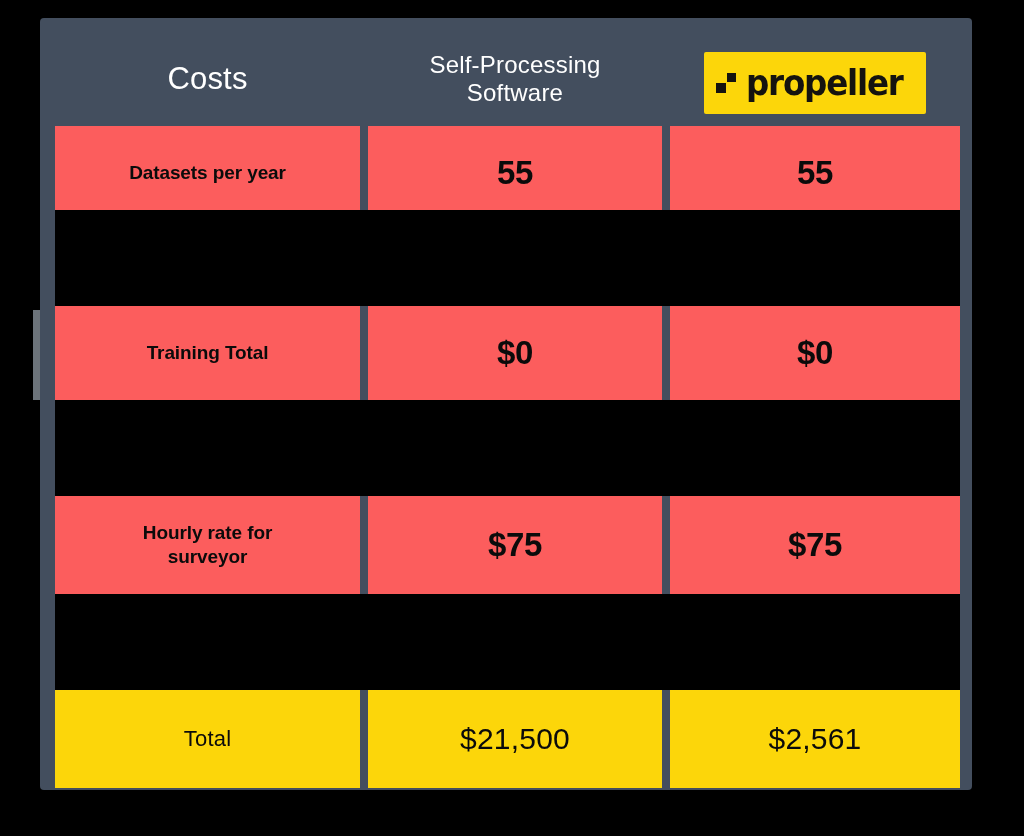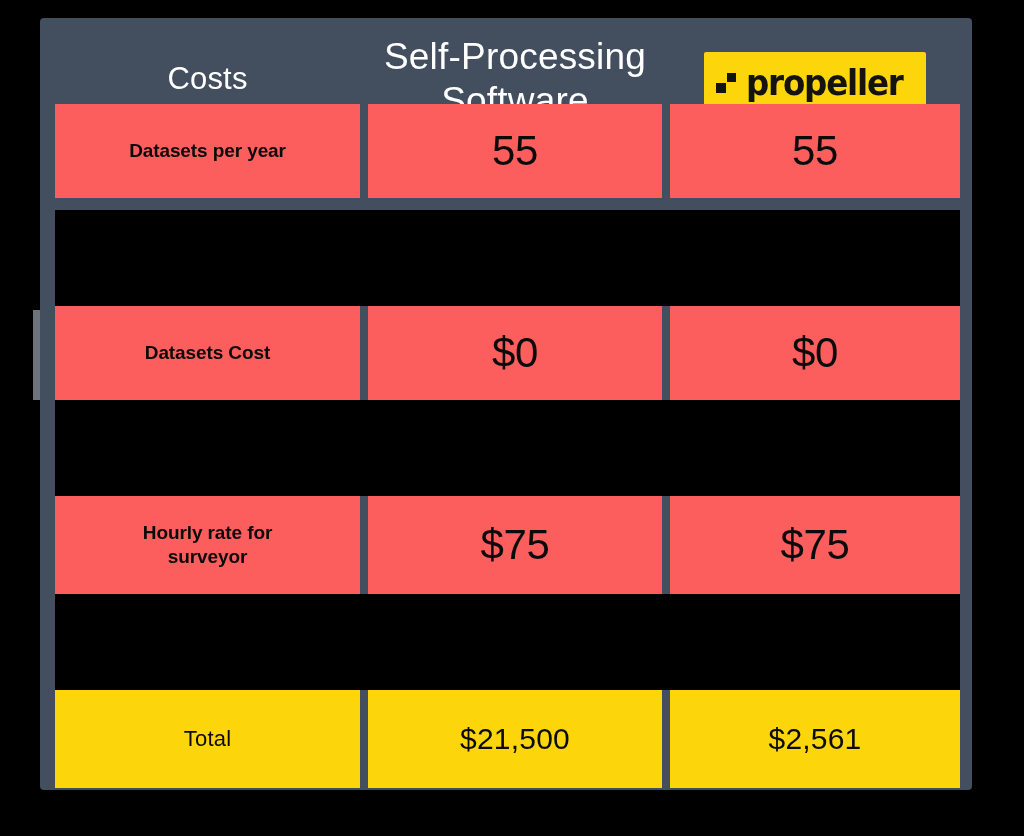--- a/index.html
+++ b/index.html
@@ -77,21 +77,21 @@
   .hdr-costs {
     left: 15px;
     width: 305px;
     font-size: 31px;
     font-weight: 400;
     letter-spacing: .2px;
   }
   .hdr-self {
     left: 328px;
     width: 294px;
-    font-size: 37px;
+    font-size: 24px;
     font-weight: 400;
     line-height: 1.18;
     letter-spacing: .2px;
   }
   .hdr-logo-cell {
     left: 630px;
     width: 290px;
   }
 
   
@@ -158,22 +158,22 @@
   .red   { background: #fc5d5d; }
   .yellow{ background: #fcd60a; }
 
   .label-text {
     font-size: 19px;
     font-weight: 700;
     line-height: 1.28;
     letter-spacing: -.1px;
   }
   .value-text {
-    font-size: 42px;
-    font-weight: 400;
+    font-size: 33px;
+    font-weight: 700;
     letter-spacing: -.3px;
   }
   .total-label {
     font-size: 22px;
     font-weight: 400;
     letter-spacing: .2px;
   }
   .total-value {
     font-size: 30px;
     font-weight: 400;
@@ -216,37 +216,37 @@
           <span class="logo-mark">
             <i class="sq-a"></i>
               <i class="sq-b"></i>
           </span>
           <span class="logo-word">propeller</span>
         </div>
       </div>
 
     </div>
 
-    <div class="row" style="top:86px;">
+    <div class="row" style="top:108px;">
       <div class="cell col-label red">
         <span class="label-text">Datasets per year</span>
       </div>
       <div class="cell col-two red">
         <span class="value-text">55</span>
       </div>
       <div class="cell col-three red">
         <span class="value-text">55</span>
       </div>
     </div>
 
     <div class="spacer" style="top:192px;height:96px;"></div>
 
     <div class="row" style="top:288px;">
       <div class="cell col-label red">
-        <span class="label-text">Datasets Cost</span>
+        <span class="label-text">Training Total</span>
       </div>
       <div class="cell col-two red">
         <span class="value-text">$0</span>
       </div>
       <div class="cell col-three red">
         <span class="value-text">$0</span>
       </div>
     </div>
 
     <div class="spacer" style="top:382px;height:96px;"></div>

